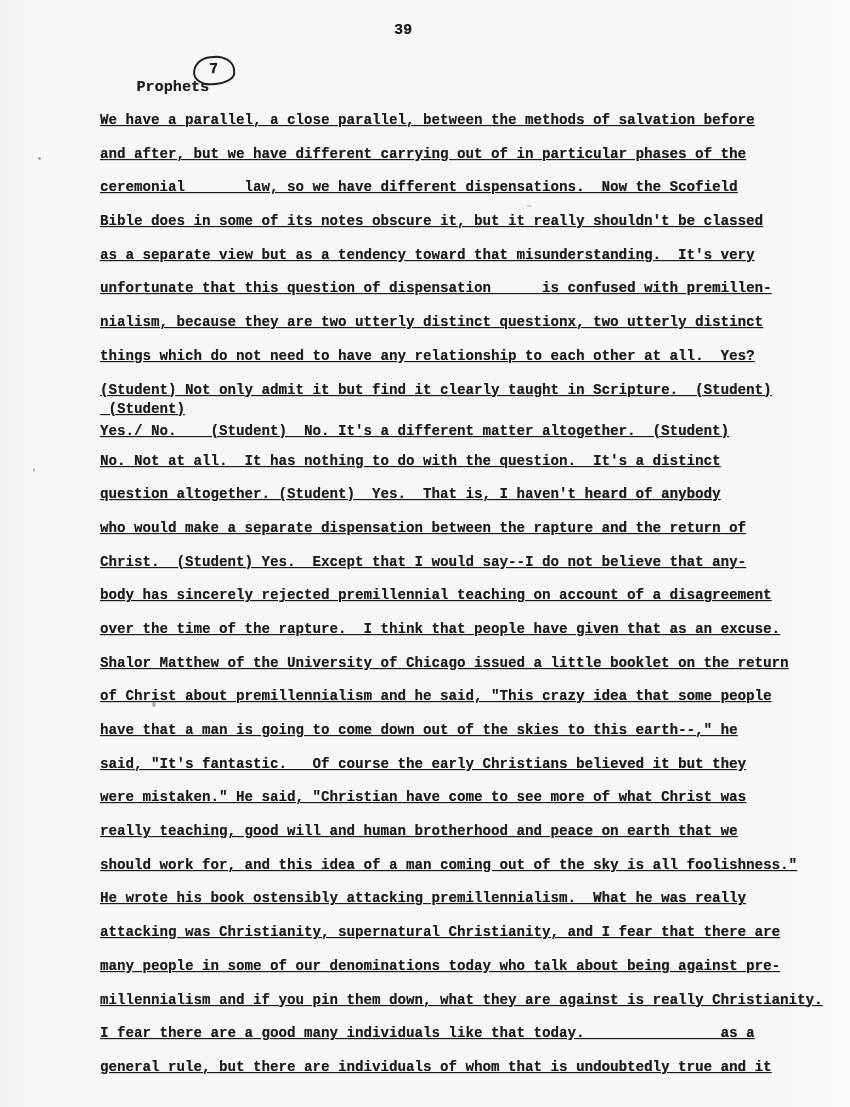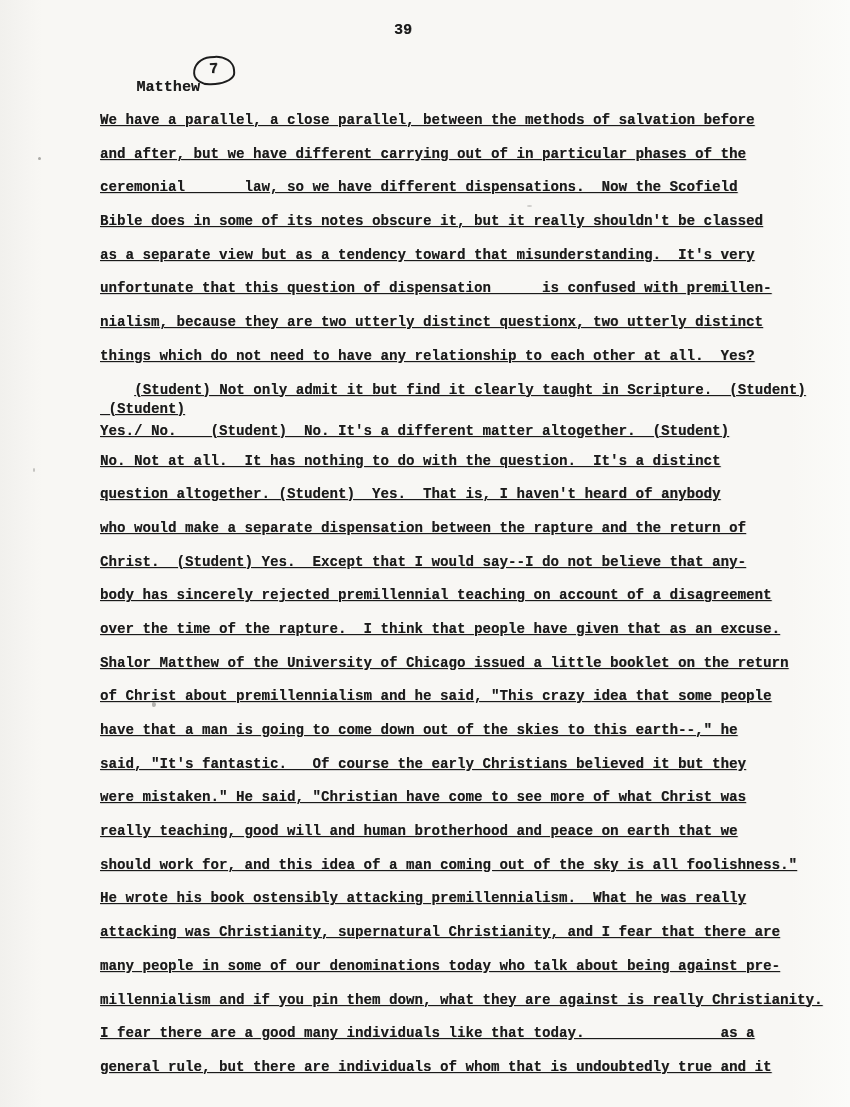--- a/index.html
+++ b/index.html
@@ -54,42 +54,42 @@
   .body-text {
     position: absolute;
     top: 112px;
     left: 100px;
     width: 740px;
     text-decoration: underline;
   }
   .line {
     height: 33.7px;
   }
-  .line.s19 { height: 19px; text-align: center; }
+  .line.s19 { height: 19px; }
   .line.s22 { height: 22px; }
   .line.s30 { height: 30px; }
   .speck {
     position: absolute;
     background: #6b6b68;
     border-radius: 50%;
   }
   .speck-1 { left: 38px; top: 157px; width: 3px; height: 3px; opacity: 0.55; }
   .speck-2 { left: 152px; top: 702px; width: 4px; height: 5px; opacity: 0.5; border-radius: 40% 60% 55% 45%; }
   .speck-3 { left: 527px; top: 205px; width: 5px; height: 2px; opacity: 0.3; }
   .speck-4 { left: 33px; top: 468px; width: 2px; height: 4px; opacity: 0.4; }
 </style>
 </head>
 <body>
 
 <div class="page">
 
   <div class="page-number typewriter">39</div>
 
   <div class="header typewriter">
-    <span>Matthew</span>
+    <span>Prophets</span>
     <span class="circle"><span>7</span></span>
   </div>
 
   <div class="body-text typewriter" id="body-text"><div class="line">We have a parallel, a close parallel, between the methods of salvation before</div><div class="line">and after, but we have different carrying out of in particular phases of the</div><div class="line">ceremonial       law, so we have different dispensations.  Now the Scofield</div><div class="line">Bible does in some of its notes obscure it, but it really shouldn't be classed</div><div class="line">as a separate view but as a tendency toward that misunderstanding.  It's very</div><div class="line">unfortunate that this question of dispensation      is confused with premillen-</div><div class="line">nialism, because they are two utterly distinct questionx, two utterly distinct</div><div class="line">things which do not need to have any relationship to each other at all.  Yes?</div><div class="line s19">(Student) Not only admit it but find it clearly taught in Scripture.  (Student)</div><div class="line s22"> (Student)</div><div class="line s30">Yes./ No.    (Student)  No. It's a different matter altogether.  (Student)</div><div class="line">No. Not at all.  It has nothing to do with the question.  It's a distinct</div><div class="line">question altogether. (Student)  Yes.  That is, I haven't heard of anybody</div><div class="line">who would make a separate dispensation between the rapture and the return of</div><div class="line">Christ.  (Student) Yes.  Except that I would say--I do not believe that any-</div><div class="line">body has sincerely rejected premillennial teaching on account of a disagreement</div><div class="line">over the time of the rapture.  I think that people have given that as an excuse.</div><div class="line">Shalor Matthew of the University of Chicago issued a little booklet on the return</div><div class="line">of Christ about premillennialism and he said, "This crazy idea that some people</div><div class="line">have that a man is going to come down out of the skies to this earth--," he</div><div class="line">said, "It's fantastic.   Of course the early Christians believed it but they</div><div class="line">were mistaken." He said, "Christian have come to see more of what Christ was</div><div class="line">really teaching, good will and human brotherhood and peace on earth that we</div><div class="line">should work for, and this idea of a man coming out of the sky is all foolishness."</div><div class="line">He wrote his book ostensibly attacking premillennialism.  What he was really</div><div class="line">attacking was Christianity, supernatural Christianity, and I fear that there are</div><div class="line">many people in some of our denominations today who talk about being against pre-</div><div class="line">millennialism and if you pin them down, what they are against is really Christianity.</div><div class="line">I fear there are a good many individuals like that today.                as a</div><div class="line">general rule, but there are individuals of whom that is undoubtedly true and it</div></div>
 
   <div class="speck speck-1"></div>
   <div class="speck speck-2"></div>
   <div class="speck speck-3"></div>
   <div class="speck speck-4"></div>
 

